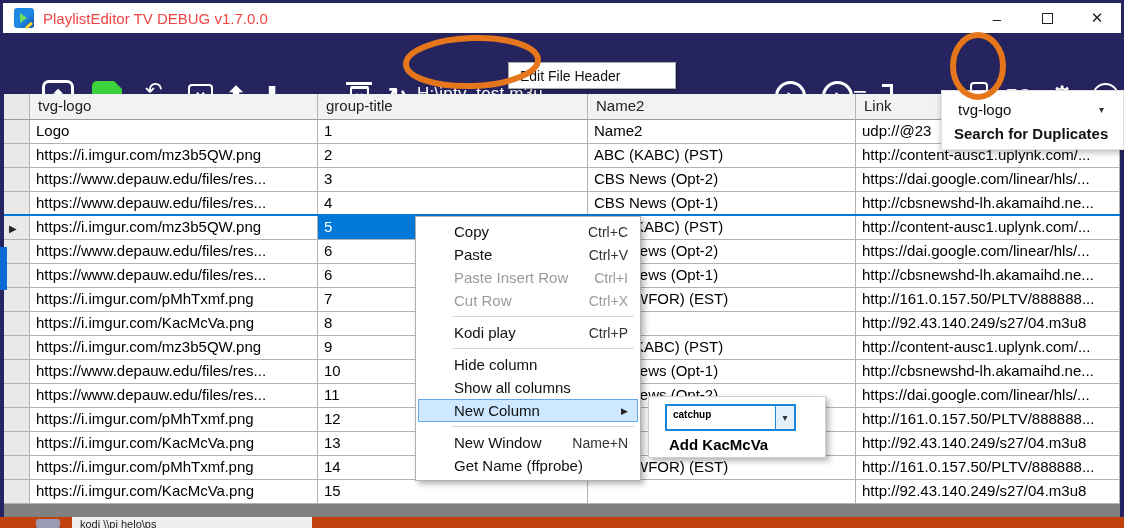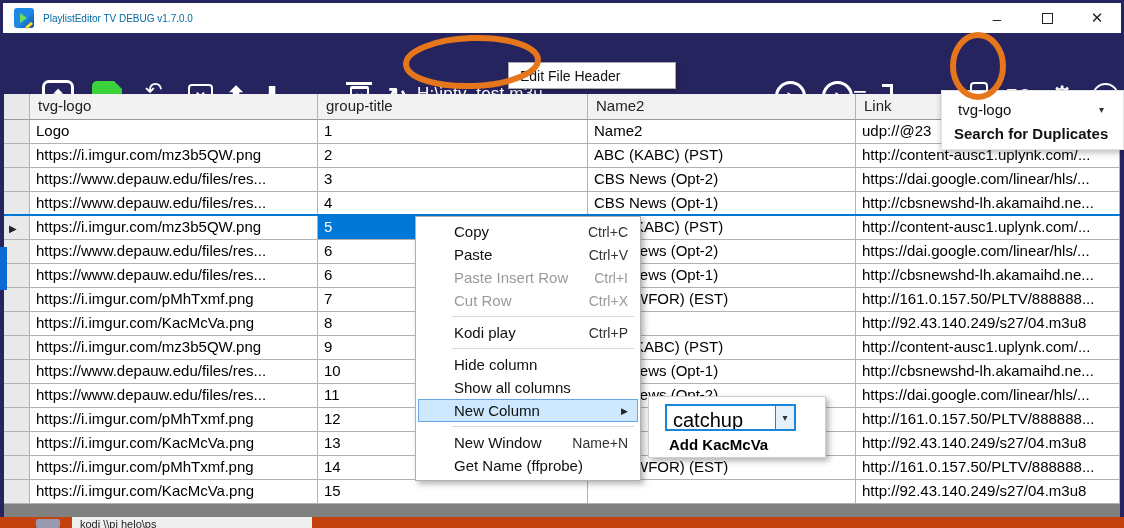--- a/index.html
+++ b/index.html
@@ -4,21 +4,21 @@
 <style>
   html,body{margin:0;padding:0;background:#555;}
   *{box-sizing:border-box;font-family:"Liberation Sans",sans-serif;}
   .window{position:relative;width:1124px;height:528px;background:#26245e;overflow:hidden;}
 
   
   .titlebar{position:absolute;left:3px;top:3px;right:3px;height:30px;background:#fff;display:flex;align-items:center;}
   .appicon{width:20px;height:20px;margin-left:11px;border-radius:3px;background:linear-gradient(135deg,#1e88e5 55%,#0d47a1);position:relative;flex:0 0 auto;}
   .appicon::before{content:"";position:absolute;left:6px;top:5px;border-left:7px solid #6fdd5a;border-top:5px solid transparent;border-bottom:5px solid transparent;}
   .appicon::after{content:"";position:absolute;right:1px;bottom:1px;width:8px;height:3px;background:#fdd835;transform:rotate(-40deg);}
-  .apptitle{margin-left:9px;font-size:10px;color:#0369a1;}
+  .apptitle{margin-left:9px;font-size:15px;color:#ef4444;}
   .wincontrols{position:absolute;right:14px;top:0;height:30px;display:flex;align-items:center;gap:30px;}
   .winbtn{width:20px;height:20px;display:flex;align-items:center;justify-content:center;color:#222;font-size:15px;cursor:default;}
   .maxglyph{width:11px;height:11px;border:1.4px solid #222;}
 
   
   .toolbar{position:absolute;left:0;top:33px;width:100%;height:61px;background:#26245e;}
   .tbtn{position:absolute;top:46px;height:34px;display:flex;align-items:center;justify-content:center;color:#fff;}
   .openicon{width:32px;height:32px;border:3px solid #fff;border-radius:7px;font-size:17px;font-weight:bold;}
   .undo-stack{flex-direction:column;}
   .undo-stack .u1{font-size:21px;line-height:16px;color:#fff;}
@@ -76,21 +76,21 @@
   .mi .sc{font-size:14px;color:#333;margin-left:8px;}
   .mi.disabled,.mi.disabled .sc{color:#9a9a9a;}
   .mi.hl{background:#cde8ff;border:1px solid #66a7e8;padding:0 9px 0 35px;}
   .mi .subarr{font-size:9px;color:#222;margin-left:8px;}
   .msep{height:9px;display:flex;align-items:center;padding:0 4px 0 34px;}
   .msep::after{content:"";flex:1;height:1px;background:#d7d7d7;}
 
   
   .submenu{position:absolute;left:648px;top:396px;width:178px;height:62px;background:#fff;border:1px solid #cfcfcf;box-shadow:3px 3px 6px rgba(0,0,0,.3);z-index:11;}
   .subcombo{position:absolute;left:16px;top:7px;width:131px;height:27px;border:2px solid #1a86d9;background:#fff;display:flex;align-items:stretch;}
-  .subcombo .val{flex:1;font-size:20px;color:#000;padding:3px 0 0 6px;white-space:nowrap;overflow:hidden;}
+  .subcombo .val{flex:1;font-size:10px;color:#000;padding:3px 0 0 6px;white-space:nowrap;overflow:hidden;font-weight:bold;}
   .subcombo .btn{width:19px;background:#e4f1fb;border-left:1px solid #1a86d9;display:flex;align-items:center;justify-content:center;font-size:10px;color:#333;}
   .addcol{position:absolute;left:20px;top:39px;font-size:15px;font-weight:bold;color:#000;white-space:nowrap;}
 
   
   .statusstrip{position:absolute;left:0;top:517px;width:100%;height:11px;background:#c2410c;z-index:2;}
   .statusbox{position:absolute;left:72px;top:0;width:240px;height:11px;background:#efefef;overflow:hidden;}
   .statusbox span{display:block;font-size:11px;line-height:15px;color:#222;padding-left:8px;white-space:nowrap;}
   .statusicon{position:absolute;left:36px;top:2px;width:24px;height:9px;background:#9a9ab2;border-radius:2px;}
 
   

